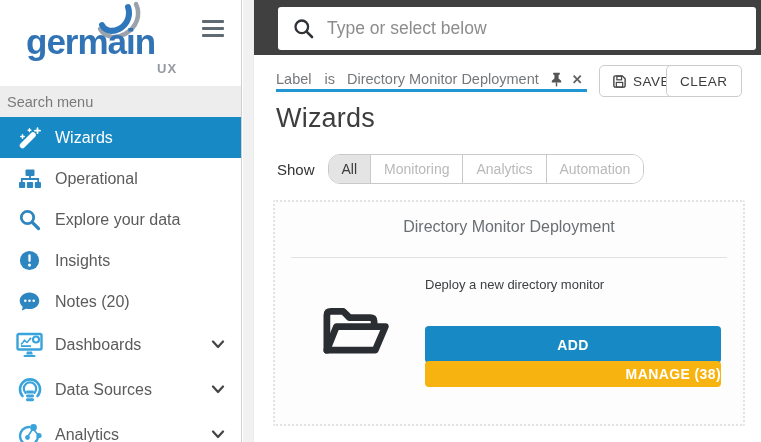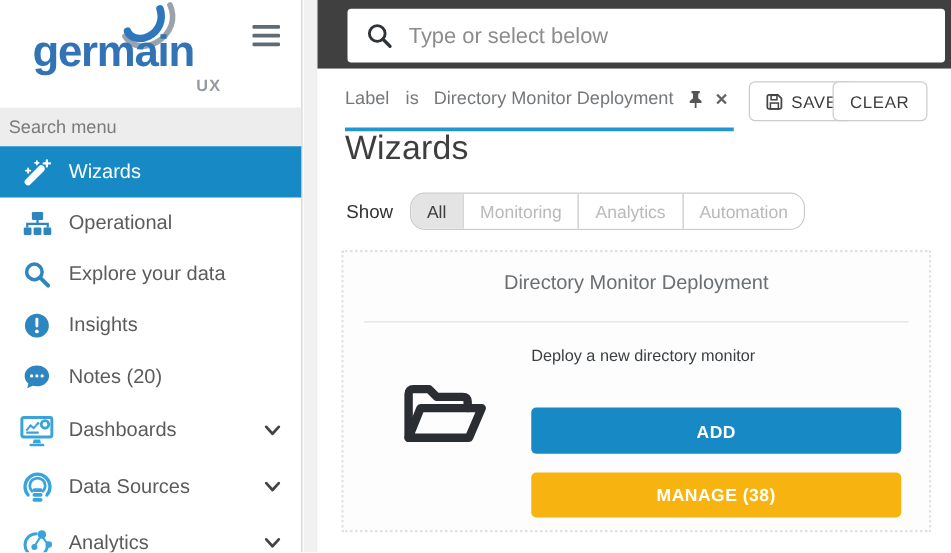--- a/index.html
+++ b/index.html
@@ -53,21 +53,21 @@
   }
   .search-box svg { flex:0 0 auto; margin-right:13px; }
   .search-box input {
     flex:1; border:none; outline:none; background:transparent;
     font-size:17.5px; color:#555; font-family:"Liberation Sans", sans-serif;
   }
   .search-box input::placeholder { color:#8c8c8c; }
   .content { position:absolute; left:0; top:55px; right:0; bottom:0; background:#fff; }
   .filter-chip {
     position:absolute; left:22px; top:8px;
-    display:inline-flex; align-items:center; padding:8px 4px 15px 0;
+    display:inline-flex; align-items:center; padding:8px 4px 2px 0;
     border-bottom:3px solid var(--underline-blue); cursor:pointer;
   }
   .filter-chip .f-field { font-size:14.5px; color:#75787b; margin-right:13px; }
   .filter-chip .f-op    { font-size:14.5px; color:#75787b; margin-right:12px; }
   .filter-chip .f-value { font-size:14.5px; color:#75787b; }
   .pin-btn { margin-left:11px; display:flex; background:none; border:none; cursor:pointer; padding:0; }
   .x-btn { margin-left:9px; background:none; border:none; cursor:pointer; padding:0;
     font-size:13px; color:#5f6368; font-weight:700; line-height:1; }
   .btn {
     position:absolute; top:10px; height:32px; background:#fff;
@@ -96,21 +96,21 @@
     font-size:16px; color:#6a6f73; }
   .card-hr { position:absolute; top:55px; left:16px; right:16px; border-top:1px solid #e2e2e2; }
   .card-sub { position:absolute; top:75px; left:150px; font-size:13px; color:#3c4043; }
   .folder { position:absolute; top:100px; left:44px; }
   .cta {
     position:absolute; left:150px; width:296px; border:none; border-radius:4px;
     color:#fff; font-weight:700; font-size:14px; letter-spacing:.4px; cursor:pointer;
     font-family:"Liberation Sans", sans-serif;
   }
   .add-btn { top:124px; height:37px; background:var(--accent-blue); }
-  .manage-btn { top:176px; height:36px; background:var(--accent-yellow); }
+  .manage-btn { top:159px; height:26px; background:var(--accent-yellow);text-align:right; }
 </style>
 </head>
 <body>
 
 <div class="app">
 
   <aside class="sidebar">
     <div class="logo-row">
       <svg class="swoosh" width="62" height="42" viewBox="0 0 62 42">
         <path d="M44 3 C49 14 45 26 33 33 C22 39 12 35 8 28" fill="none" stroke="#9aa3ab" stroke-width="4.5" stroke-linecap="round"></path>

